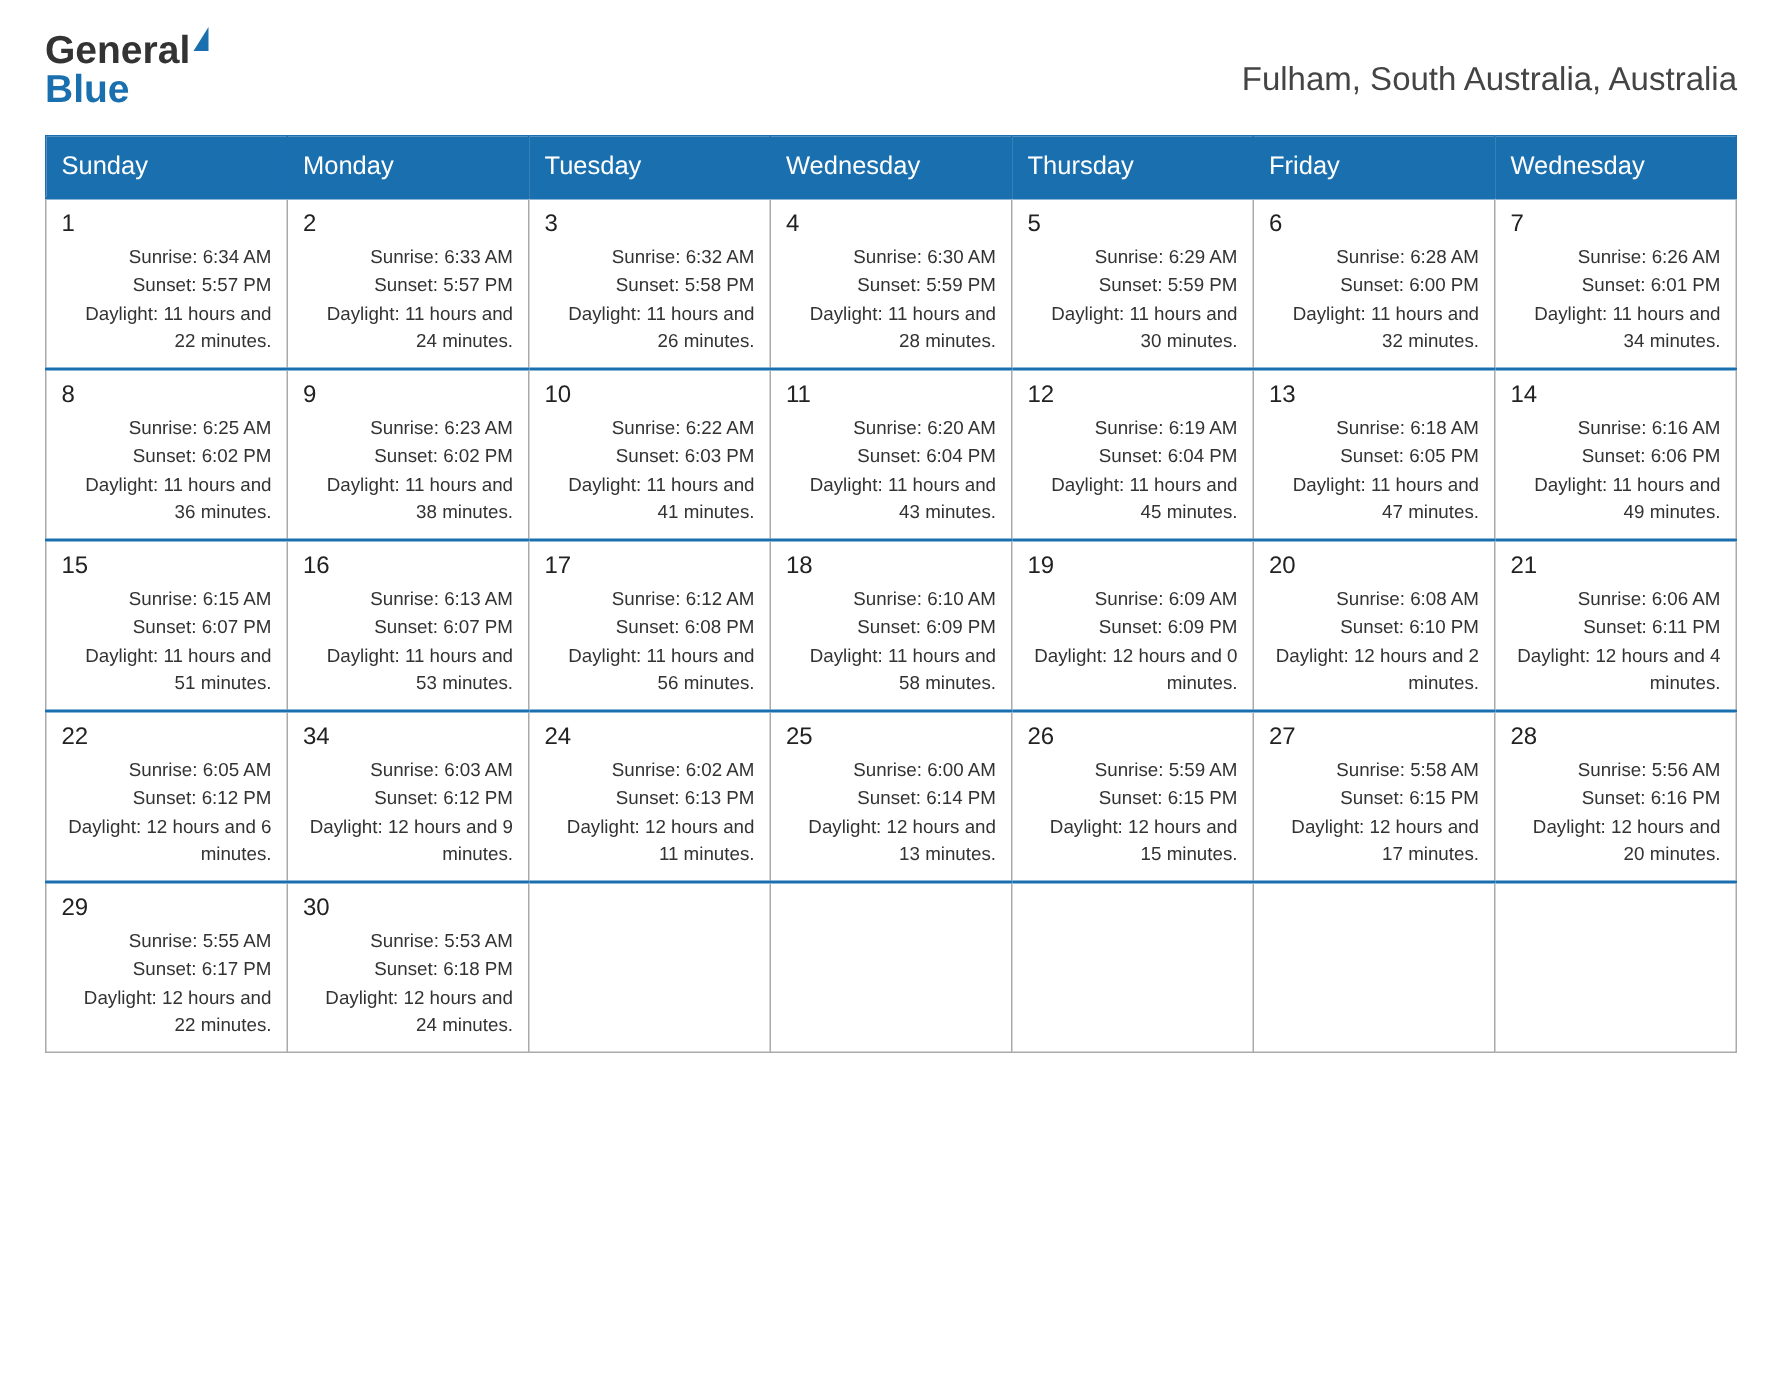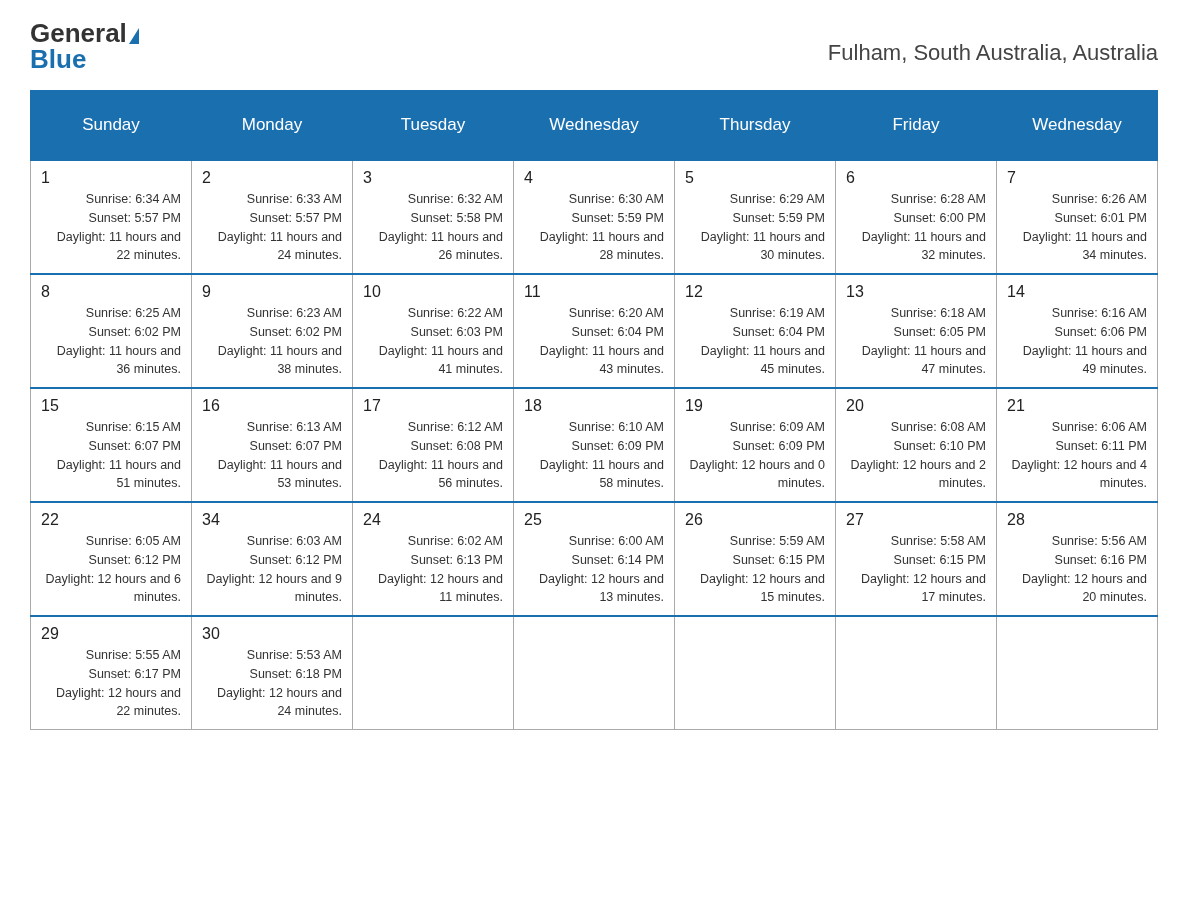--- a/index.html
+++ b/index.html
@@ -62,22 +62,22 @@
     .calendar-table {
       width: 100%;
       border-collapse: collapse;
       table-layout: fixed;
     }
     .calendar-table th {
       background-color: #1a6faf;
       color: #fff;
       font-size: 17px;
       font-weight: normal;
-      padding: 24px 10px;
-      text-align: center;
+      padding: 10px 10px;
+      text-align: left;
       border: 1px solid #1a6faf;
     }
     .calendar-table td {
       border: 1px solid #aaa;
       vertical-align: top;
       padding: 8px 10px;
       min-height: 90px;
       height: 100px;
       font-size: 13px;
       color: #333;
@@ -101,21 +101,21 @@
     }
     .empty-cell {
       background: #fff;
     }
   </style>
 </head>
 <body>
 
 <div class="header-area">
   <div class="logo">
-    <div style="display:flex;align-items:flex-end;">
+    <div style="display:flex;align-items:flex-start;">
       <span class="logo-general">General</span>
       <span class="logo-triangle"></span>
     </div>
     <span class="logo-blue">Blue</span>
   </div>
   <div class="title-area">
     <div class="location-title">Fulham, South Australia, Australia</div>
   </div>
 </div>
 

